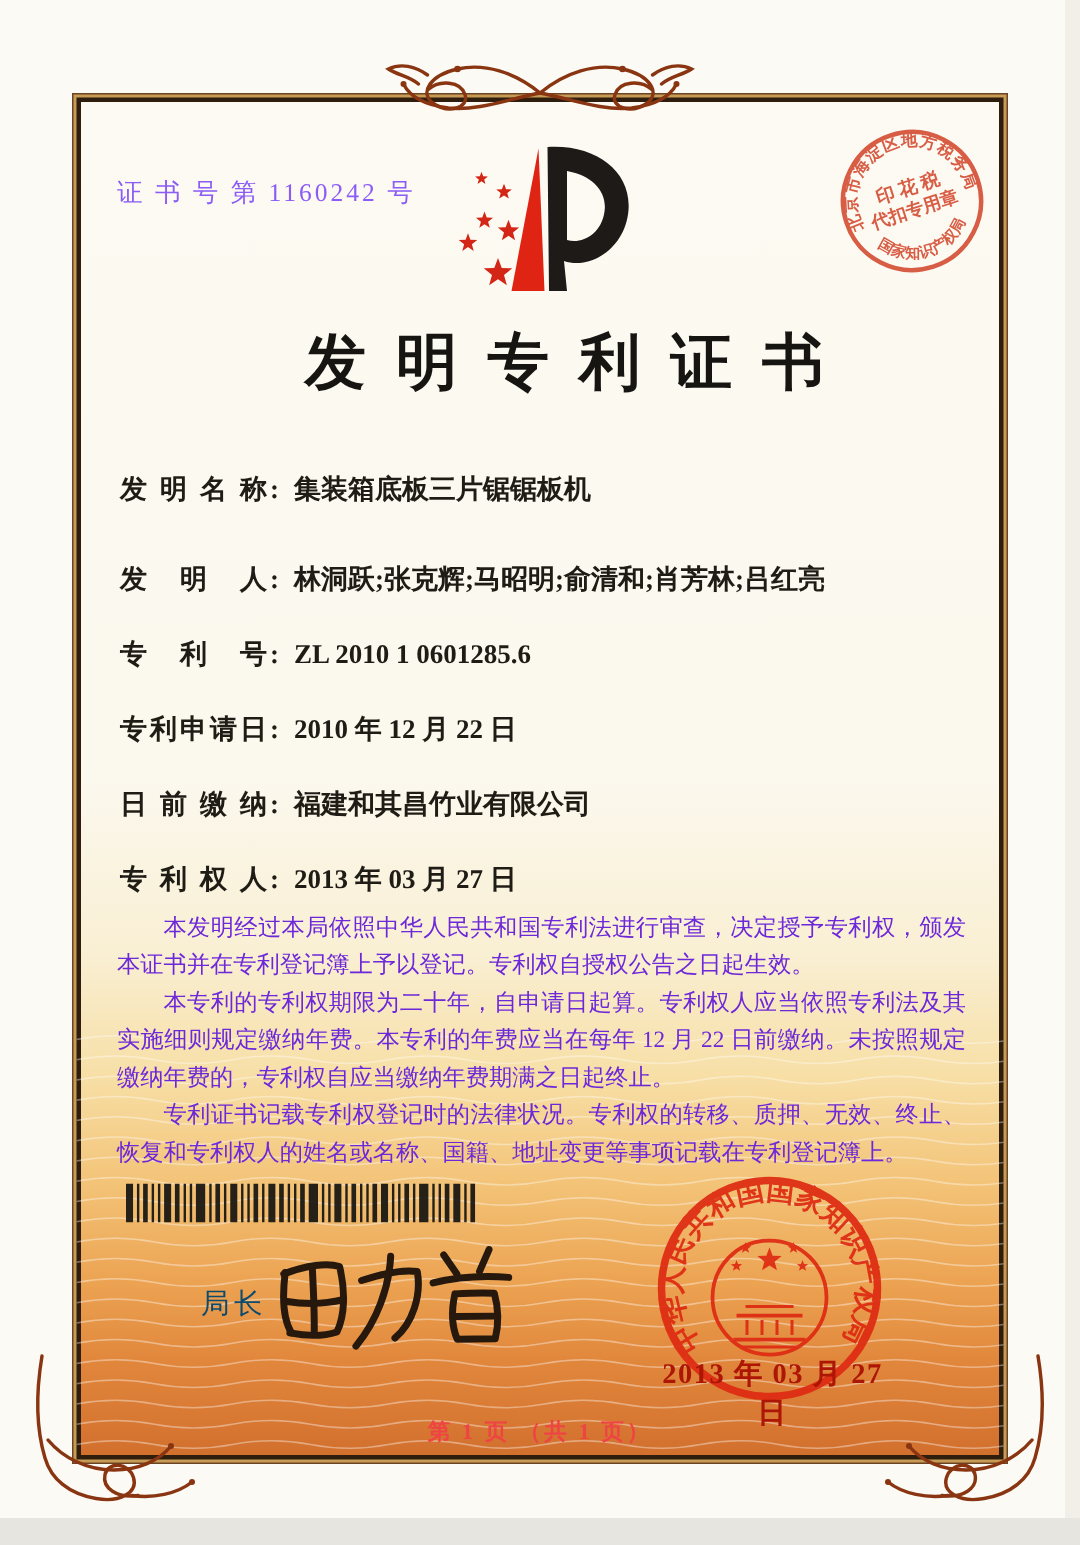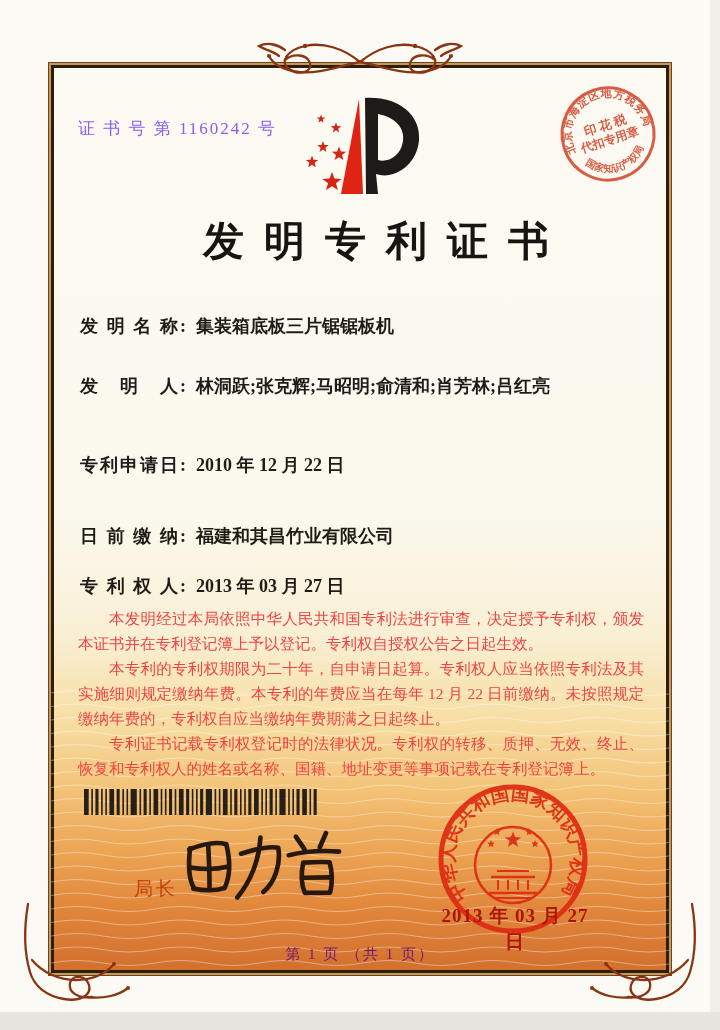--- a/index.html
+++ b/index.html
@@ -25,33 +25,33 @@
 
   
   .cert-no{position:absolute;left:78px;top:117px;font-size:17px;letter-spacing:2px;
            color:#8b5cf6;font-weight:500;}
   .title{position:absolute;left:16px;top:214px;width:720px;text-align:center;
          font-size:41px;font-weight:700;color:#171511;letter-spacing:20px;text-indent:20px;}
   .frow{position:absolute;left:80px;font-size:18px;font-weight:600;color:#1f1c16;white-space:nowrap;}
   .flabel{display:inline-block;width:98px;text-align:justify;text-align-last:justify;}
   .fcolon{display:inline-block;margin:0 10px 0 2px;}
   .paras{position:absolute;left:78px;top:606px;width:566px;font-size:15.5px;line-height:25px;
-         color:#ef4444;text-align:justify;font-weight:500;}
+         color:#6d28d9;text-align:justify;font-weight:500;}
   .paras p{margin:0;text-indent:2em;}
   .footer{position:absolute;left:48px;top:945px;width:624px;text-align:center;font-size:15px;
-          font-weight:400;letter-spacing:2px;color:#701a75;}
+          font-weight:700;letter-spacing:2px;color:#ef4444;}
 
   
   .logo{position:absolute;left:292px;top:90px;width:155px;height:115px;}
   .tax-stamp{position:absolute;left:552px;top:78px;width:112px;height:112px;
              transform:rotate(-18deg);opacity:.88;}
   .tax-stamp text{fill:#d4482e;}
   .barcode{position:absolute;left:84px;top:789px;width:250px;height:26px;}
   .barcode rect{fill:#151310;opacity:.92;}
-  .signer{position:absolute;left:134px;top:856px;font-size:19px;letter-spacing:3px;color:#c2410c;margin-top:20px;}
+  .signer{position:absolute;left:134px;top:856px;font-size:19px;letter-spacing:3px;color:#0c4a6e;}
   .signature{position:absolute;left:176px;top:820px;width:182px;height:92px;transform:rotate(-3deg);}
   .signature path{fill:none;stroke:#26180c;stroke-width:4.6;stroke-linecap:round;stroke-linejoin:round;}
   .seal{position:absolute;left:434px;top:780px;width:158px;height:158px;opacity:.92;}
   .seal-date{position:absolute;left:430px;top:903px;width:170px;text-align:center;
              font-size:19px;font-weight:700;letter-spacing:1px;color:#ad1505;}
 </style>
 </head>
 <body>
 
 <div class="page">
@@ -143,21 +143,24 @@
   </svg>
 
   <div class="title">发明专利证书</div>
 
   <div class="frow" style="top:374px">
     <span class="flabel">发明人</span><span class="fcolon">:</span><span>林洞跃;张克辉;马昭明;俞清和;肖芳林;吕红亮</span>
   </div>
   <div class="frow" style="top:314px">
     <span class="flabel">发明名称</span><span class="fcolon">:</span><span>集装箱底板三片锯锯板机</span>
   </div>
-  <div class="frow" style="top:453px">
+  <div class="frow" style="top:424px">
+    <span class="flabel">专利号</span><span class="fcolon">:</span><span>ZL 2010 1 0601285.6</span>
+  </div>
+  <div class="frow" style="top:474px">
     <span class="flabel">专利申请日</span><span class="fcolon">:</span><span>2010 年 12 月 22 日</span>
   </div>
   <div class="frow" style="top:524px">
     <span class="flabel">日前缴纳</span><span class="fcolon">:</span><span>福建和其昌竹业有限公司</span>
   </div>
   <div class="frow" style="top:574px">
     <span class="flabel">专利权人</span><span class="fcolon">:</span><span>2013 年 03 月 27 日</span>
   </div>
 
   <div class="paras">

